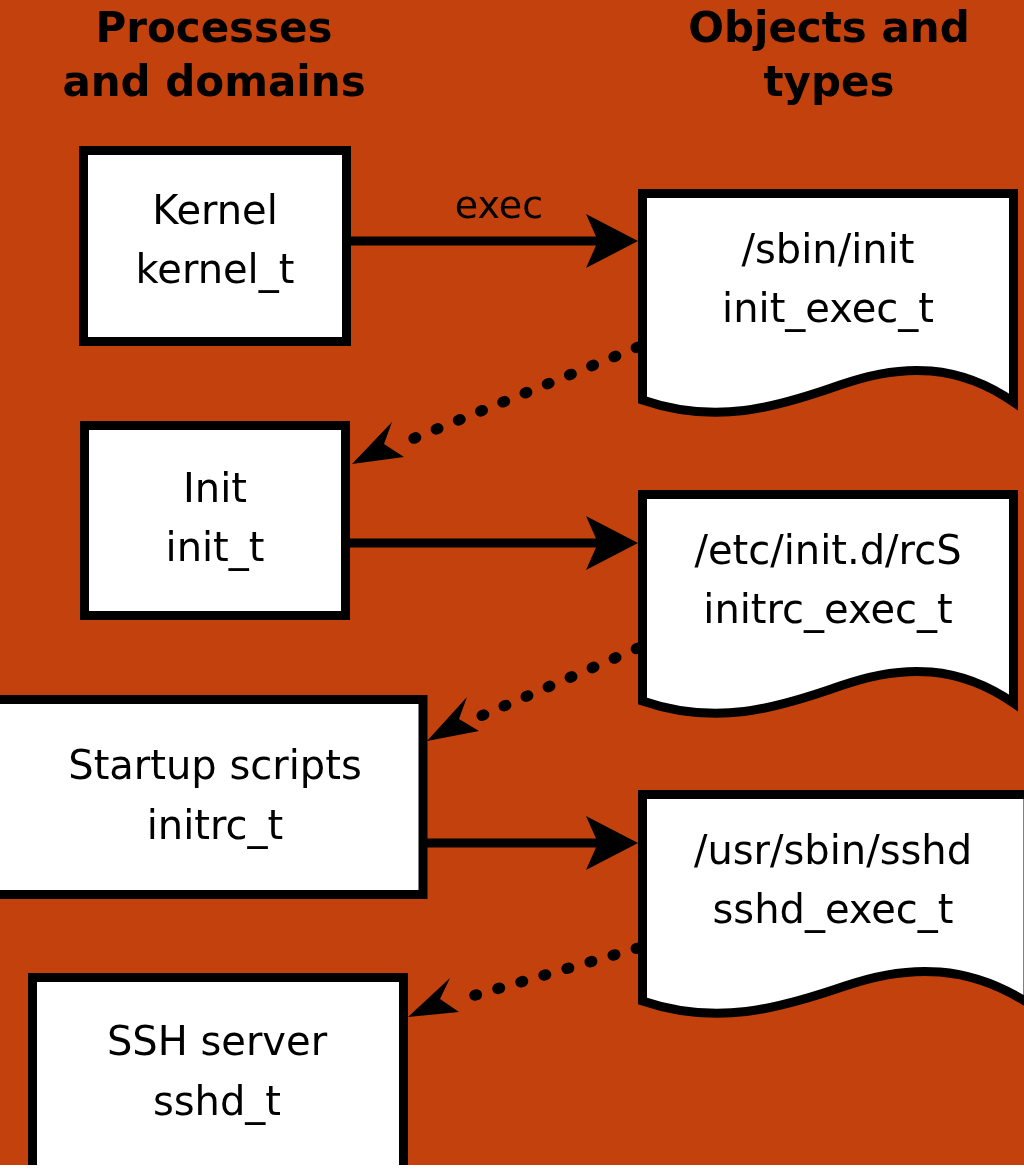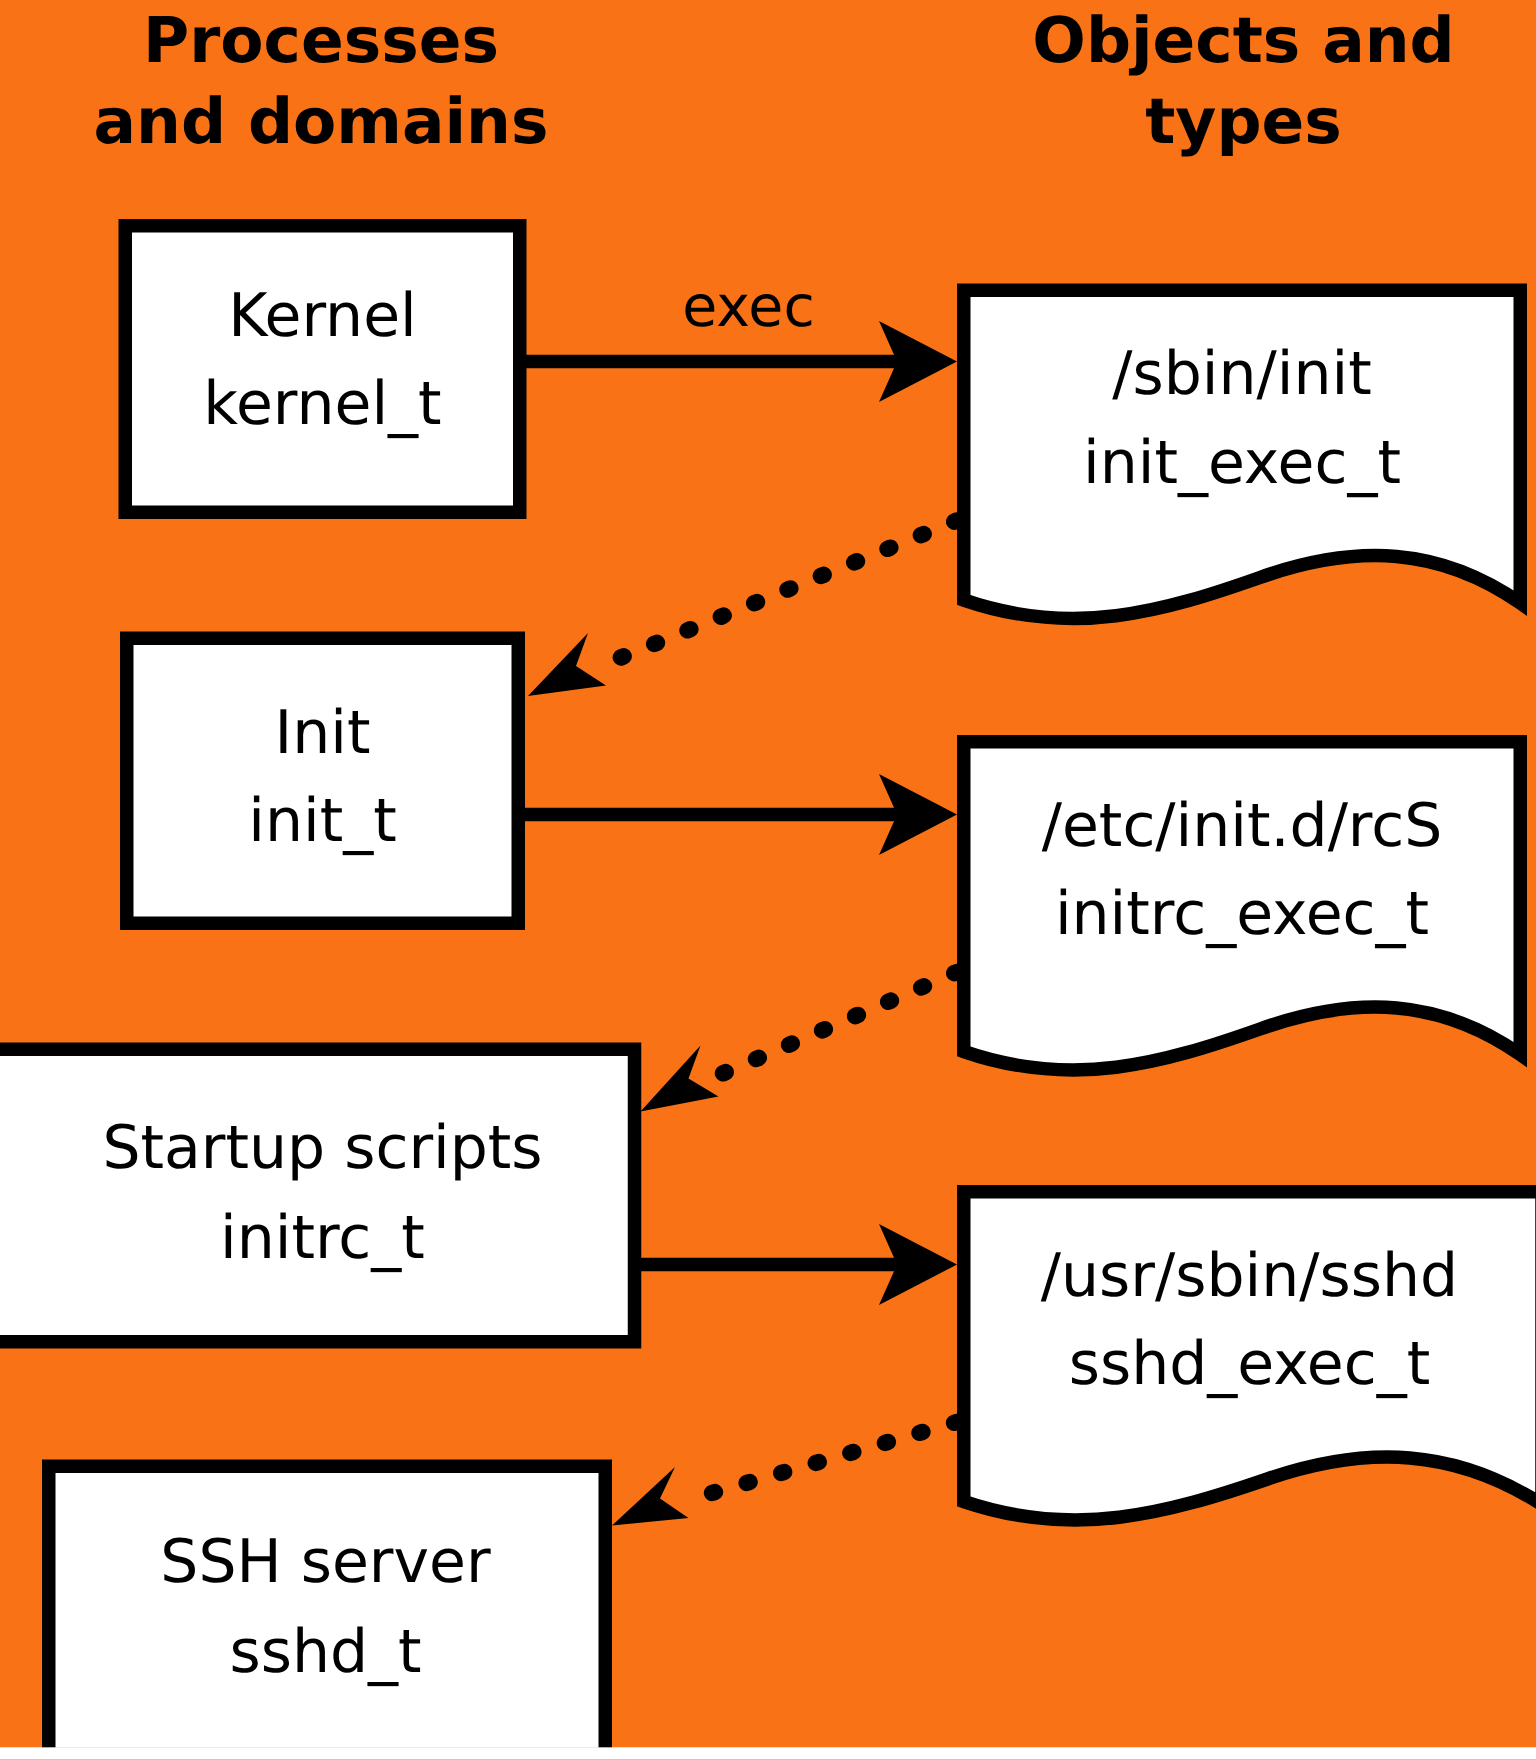--- a/index.html
+++ b/index.html
@@ -5,21 +5,21 @@
   html, body {
     margin: 0;
     padding: 0;
     background: #ffffff;
   }
   #root {
     position: relative;
     width: 1024px;
     height: 1165px;
     overflow: hidden;
-    background: #f97316;
+    background: #c2410c;
     font-family: "DejaVu Sans", sans-serif;
   }
   #diagram-svg {
     position: absolute;
     left: 0;
     top: 0;
     width: 1024px;
     height: 1173px;
     display: block;
   }

